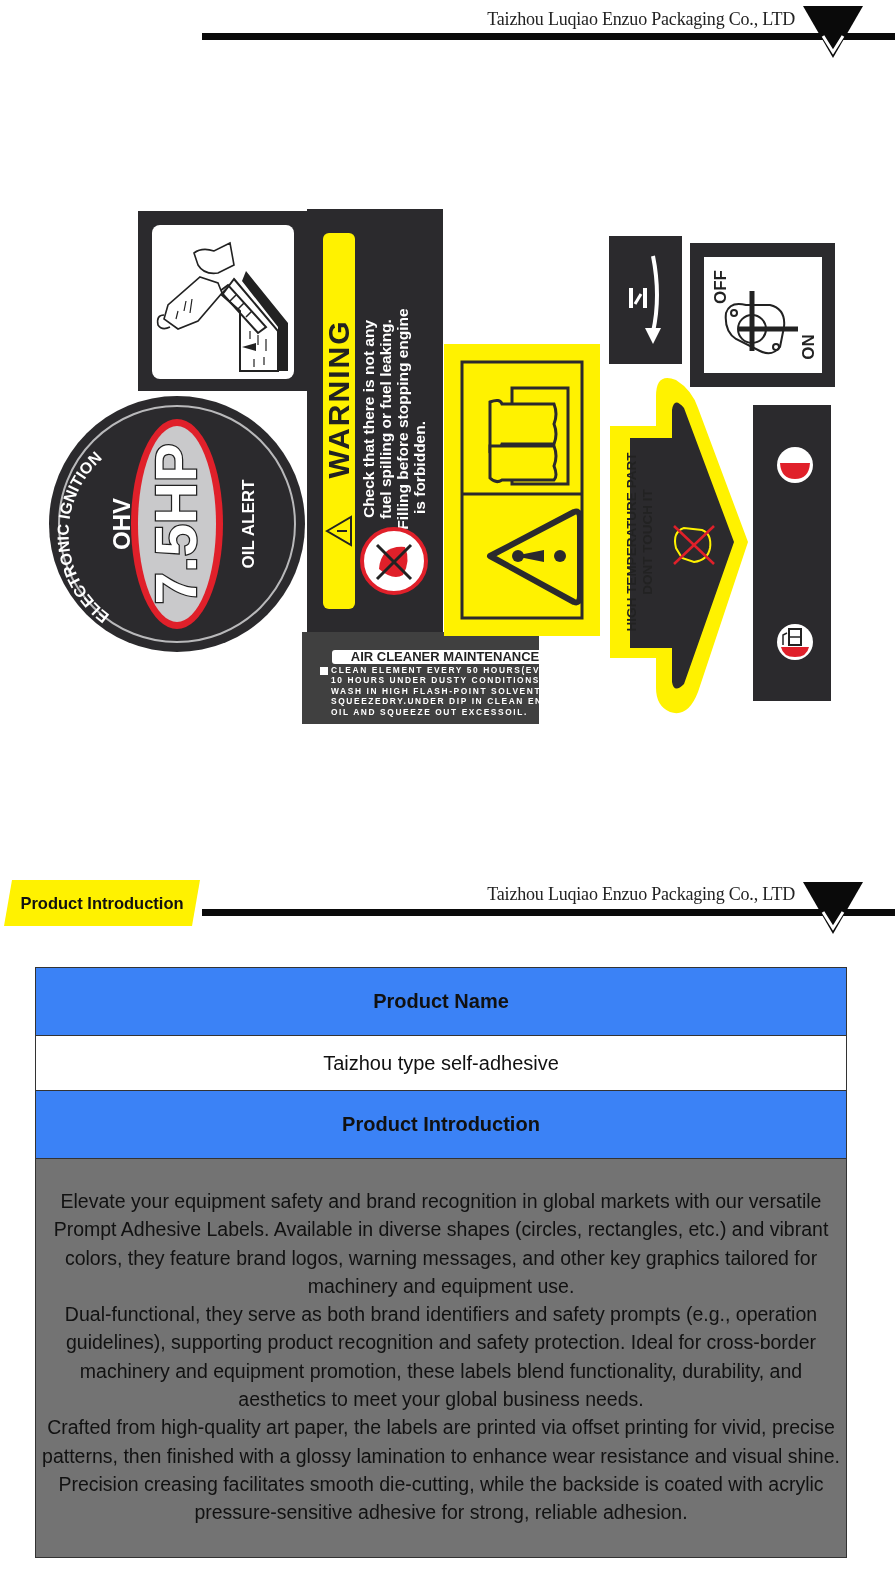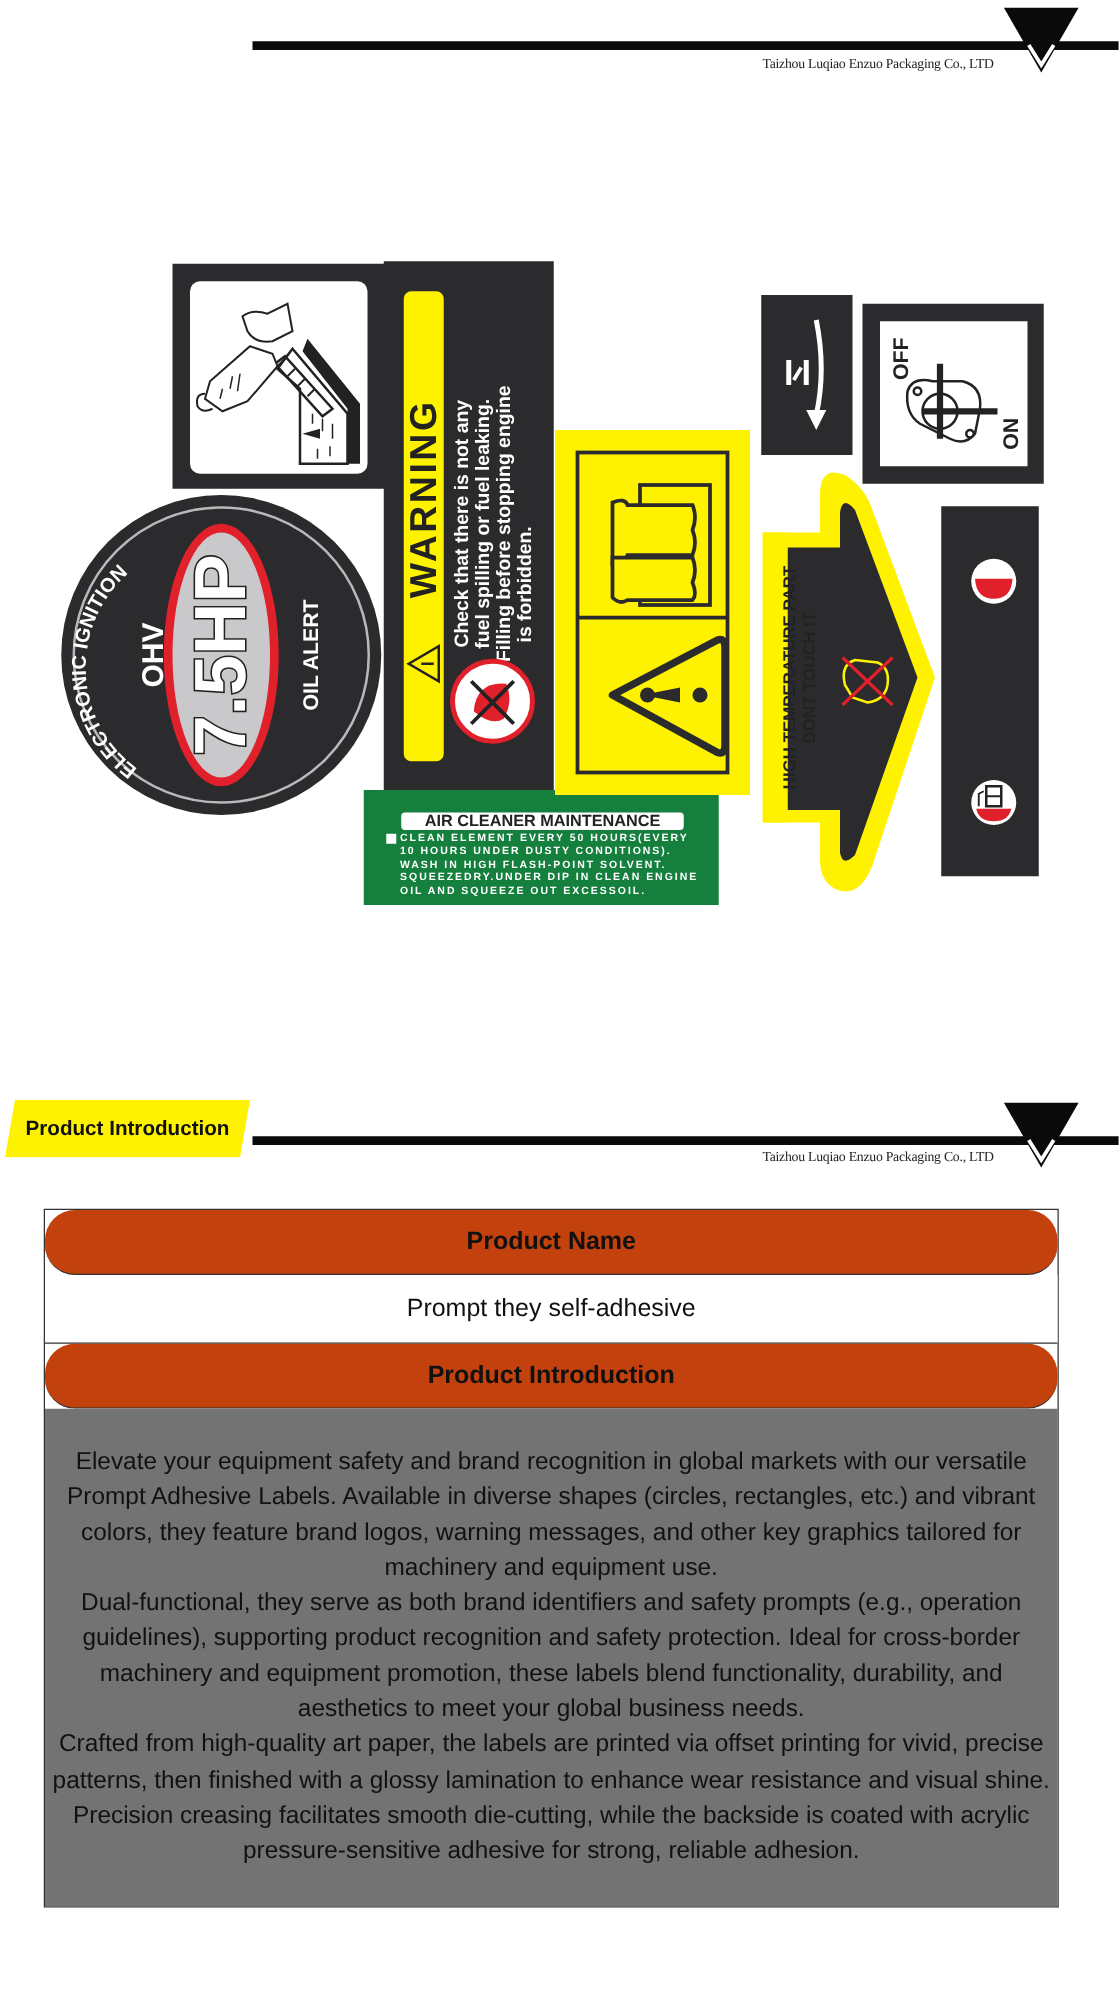--- a/index.html
+++ b/index.html
@@ -11,37 +11,37 @@
   .sec-tag {
     position: absolute; left: 4px; top: 2px; height: 46px;
     background: #fff200;
     clip-path: polygon(8px 0, 100% 0, calc(100% - 8px) 100%, 0 100%);
     display: flex; align-items: center; justify-content: center;
     font-weight: bold; color: #111;
   }
   .sec-line { position: absolute; left: 202px; right: 0; height: 7px; background: #0a0a0a; }
   .sec-company {
     position: absolute; right: 100px; font-family: "Liberation Serif", serif;
-    font-size: 11px; color: #222; letter-spacing: -0.2px; margin-top: 36px;
+    font-size: 18px; color: #222; letter-spacing: -0.2px;
   }
   .sec-tri { position: absolute; right: 32px; width: 60px; height: 56px; }
 
   
   .display { position: absolute; left: 0; top: 60px; width: 895px; height: 800px; }
   .lbl { position: absolute; }
 
   
   .intro-table {
     position: absolute; left: 35px; top: 967px; width: 812px;
     border: 1.5px solid #333; border-collapse: collapse;
   }
   .intro-table .row { border-bottom: 1.5px solid #333; text-align: center; }
   .intro-table .row:last-child { border-bottom: none; }
-  .row-head { background: #c2410c; height: 52px; display: flex; align-items: center; justify-content: center;
-    font-size: 20px; font-weight: bold; border-radius: 24px; }
+  .row-head { background: #3b82f6; height: 68px; display: flex; align-items: center; justify-content: center;
+    font-size: 20px; font-weight: bold; }
   .row-val { background: #fff; height: 55px; display: flex; align-items: center; justify-content: center; font-size: 20px; }
   .row-body { background: #737373; padding: 28px 4px 30px; font-size: 19.5px; line-height: 28.3px; }
   .row-body p { margin: 0; }
 </style>
 </head>
 <body>
 
 <div class="sec-head" style="top:0;">
   <div class="sec-line" style="top:33px;"></div>
   <div class="sec-company" style="top:9px;">Taizhou Luqiao Enzuo Packaging Co., LTD</div>
@@ -99,21 +99,21 @@
       <text transform="translate(118 305) rotate(-90)" text-anchor="start" fill="#fff" font-family="Liberation Sans, sans-serif" font-size="15.5" font-weight="bold">is forbidden.</text>
       <g>
         <circle cx="87" cy="352" r="32" fill="#fff" stroke="#e0202a" stroke-width="4"></circle>
         <path d="M72 360 Q74 336 98 338 Q104 352 96 366 Q86 372 72 360 Z" fill="#e0202a"></path>
         <line x1="70" y1="336" x2="104" y2="370" stroke="#222" stroke-width="3"></line>
         <line x1="104" y1="336" x2="70" y2="370" stroke="#222" stroke-width="3"></line>
       </g>
     </svg>
   </div>
 
-  <div class="lbl" style="left:291px; top:572px; width:284px; height:92px; background:#15803d;">
+  <div class="lbl" style="left:302px; top:572px; width:237px; height:92px; background:#404040;">
     <div style="position:absolute; left:30px; top:18px; width:226px; height:14px; background:#fff; border-radius:3px; color:#222; font-size:13px; font-weight:bold; text-align:center; line-height:14px;">AIR CLEANER MAINTENANCE</div>
     <div style="position:absolute; left:18px; top:35px; width:8px; height:8px; background:#fff;"></div>
     <div style="position:absolute; left:29px; top:33px; width:250px; color:#fff; font-size:8.4px; font-weight:bold; letter-spacing:1.6px; line-height:10.4px; white-space:nowrap;">
       <div>CLEAN ELEMENT EVERY 50 HOURS(EVERY</div>
       <div>10 HOURS UNDER DUSTY CONDITIONS).</div>
       <div>WASH IN HIGH FLASH-POINT SOLVENT.</div>
       <div>SQUEEZEDRY.UNDER DIP IN CLEAN ENGINE</div>
       <div>OIL AND SQUEEZE OUT EXCESSOIL.</div>
     </div>
   </div>
@@ -199,20 +199,20 @@
   <div class="sec-line" style="top:31px;"></div>
   <div class="sec-company" style="top:6px;">Taizhou Luqiao Enzuo Packaging Co., LTD</div>
   <svg class="sec-tri" style="top:4px;" viewBox="0 0 60 56">
     <polygon points="0,0 60,0 30,52" fill="#0a0a0a"></polygon>
     <polyline points="20,30 30,46 40,30" fill="none" stroke="#fff" stroke-width="3"></polyline>
   </svg>
 </div>
 
 <div class="intro-table">
   <div class="row row-head">Product Name</div>
-  <div class="row row-val">Prompt they self-adhesive</div>
+  <div class="row row-val">Taizhou type self-adhesive</div>
   <div class="row row-head">Product Introduction</div>
   <div class="row row-body">
     <p>Elevate your equipment safety and brand recognition in global markets with our versatile Prompt Adhesive Labels. Available in diverse shapes (circles, rectangles, etc.) and vibrant colors, they feature brand logos, warning messages, and other key graphics tailored for machinery and equipment use.</p>
     <p>Dual-functional, they serve as both brand identifiers and safety prompts (e.g., operation guidelines), supporting product recognition and safety protection. Ideal for cross-border machinery and equipment promotion, these labels blend functionality, durability, and aesthetics to meet your global business needs.</p>
     <p>Crafted from high-quality art paper, the labels are printed via offset printing for vivid, precise patterns, then finished with a glossy lamination to enhance wear resistance and visual shine. Precision creasing facilitates smooth die-cutting, while the backside is coated with acrylic pressure-sensitive adhesive for strong, reliable adhesion.</p>
   </div>
 </div>
 
 </body></html>

